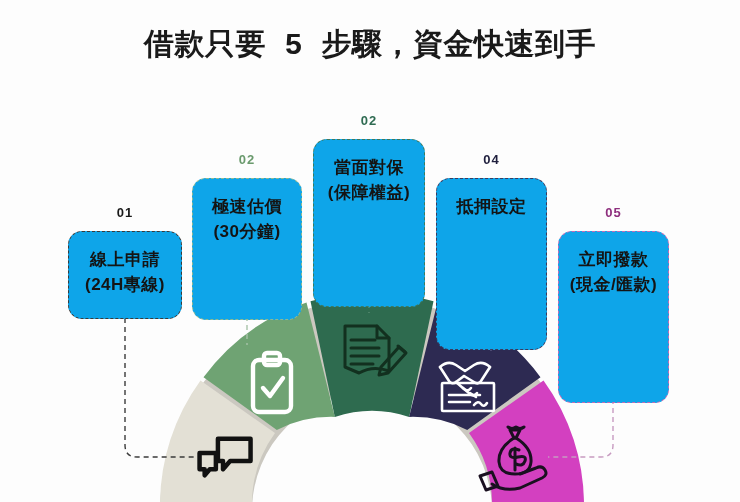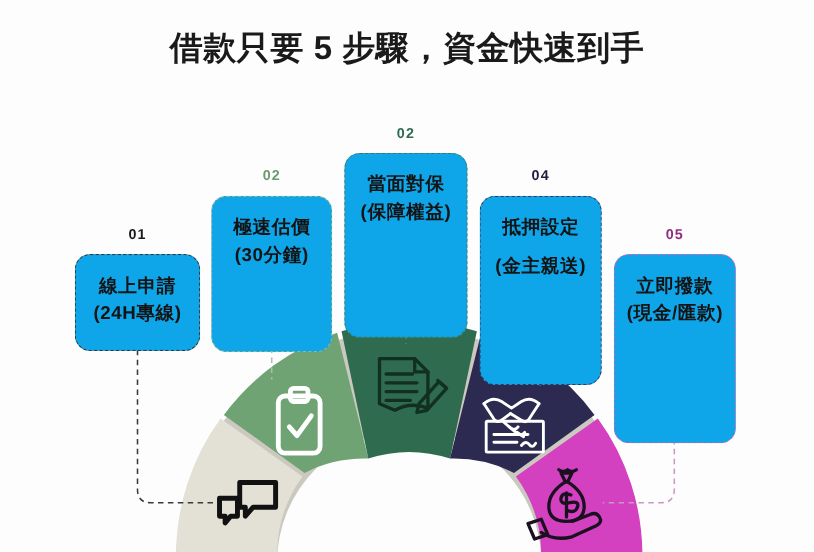--- a/index.html
+++ b/index.html
@@ -23,20 +23,21 @@
     position: absolute;
     left: 0;
     top: 24px;
     width: 740px;
     text-align: center;
     font-size: 30px;
     font-weight: bold;
     letter-spacing: 0.5px;
     color: #1a1a1a;
     white-space: nowrap;
+    font-family: Liberation Mono, monospace;
   }
 
   
   #arc-layer, #connector-layer {
     position: absolute;
     left: 0;
     top: 0;
     width: 740px;
     height: 502px;
   }
@@ -204,21 +205,20 @@
     <div class="step-card" style="border-color: rgb(61, 122, 94);">
       <div class="step-line1">當面對保</div>
       <div class="step-line2">(保障權益)</div>
     </div>
   </div>
 
   <div class="step" id="step-4">
     <div class="step-number" style="color: rgb(31, 31, 61);">04</div>
     <div class="step-card" style="border-color: rgb(59, 58, 94);">
       <div class="step-line1">抵押設定</div>
-      <div class="step-line2">(金主親送)</div>
     </div>
   </div>
 
   <div class="step" id="step-5">
     <div class="step-number" style="color: rgb(142, 47, 126);">05</div>
     <div class="step-card" style="border-color: rgb(196, 106, 180);">
       <div class="step-line1">立即撥款</div>
       <div class="step-line2">(現金/匯款)</div>
     </div>
   </div>

